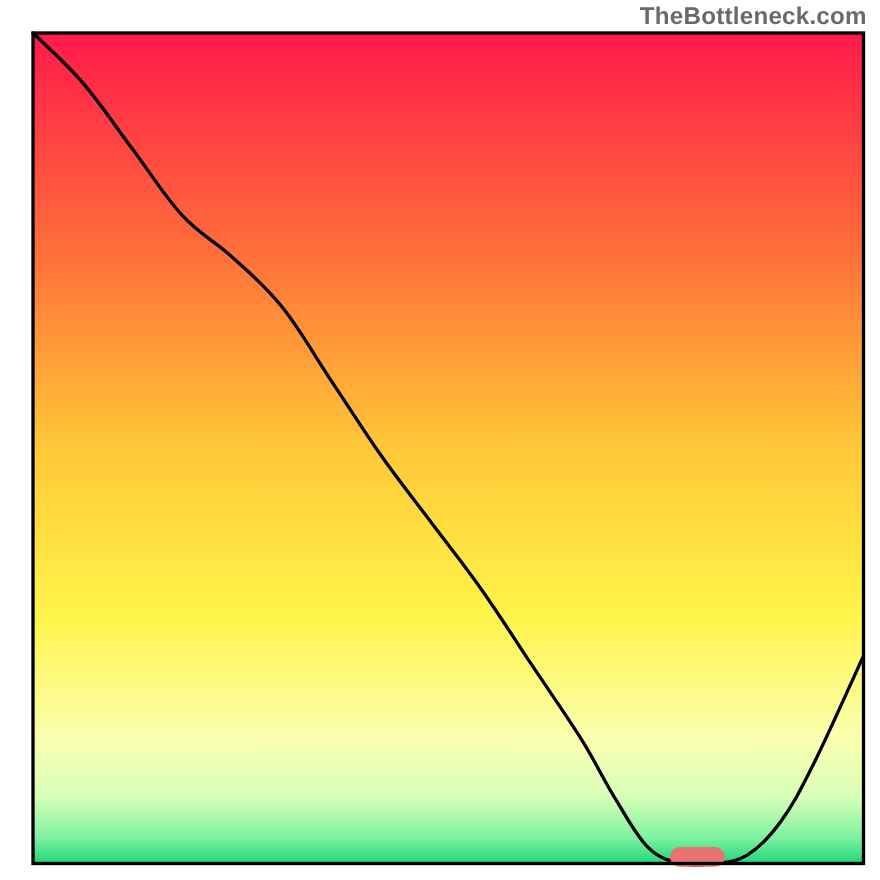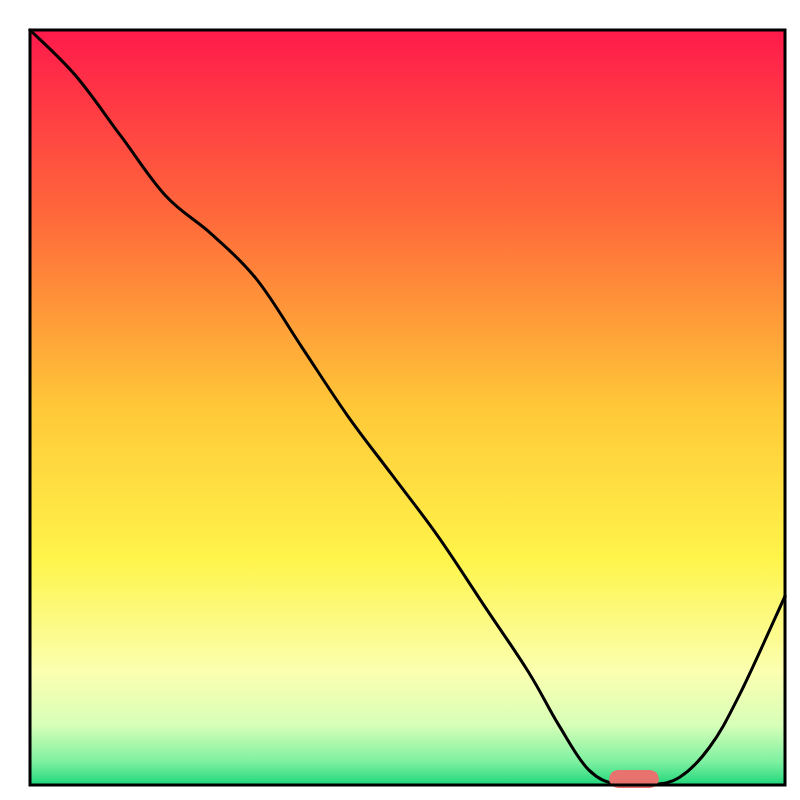--- a/index.html
+++ b/index.html
@@ -25,20 +25,21 @@
     letter-spacing: 0.2px;
   }
   svg {
     display: block;
   }
 </style>
 </head>
 <body>
 
 <div class="container">
+  <div class="watermark">TheBottleneck.com</div>
   <svg id="chart-svg" width="800" height="800" viewBox="0 0 800 800" preserveAspectRatio="none">
     <defs>
       <linearGradient id="bg-grad" x1="0" y1="0" x2="0" y2="1">
           <stop offset="0%" stop-color="#ff1a4b"></stop>
           <stop offset="25%" stop-color="#ff6a3a"></stop>
           <stop offset="50%" stop-color="#ffc838"></stop>
           <stop offset="70%" stop-color="#fff44a"></stop>
           <stop offset="85%" stop-color="#fbffb0"></stop>
           <stop offset="92%" stop-color="#d8ffb8"></stop>
           <stop offset="97%" stop-color="#7cf0a0"></stop>

